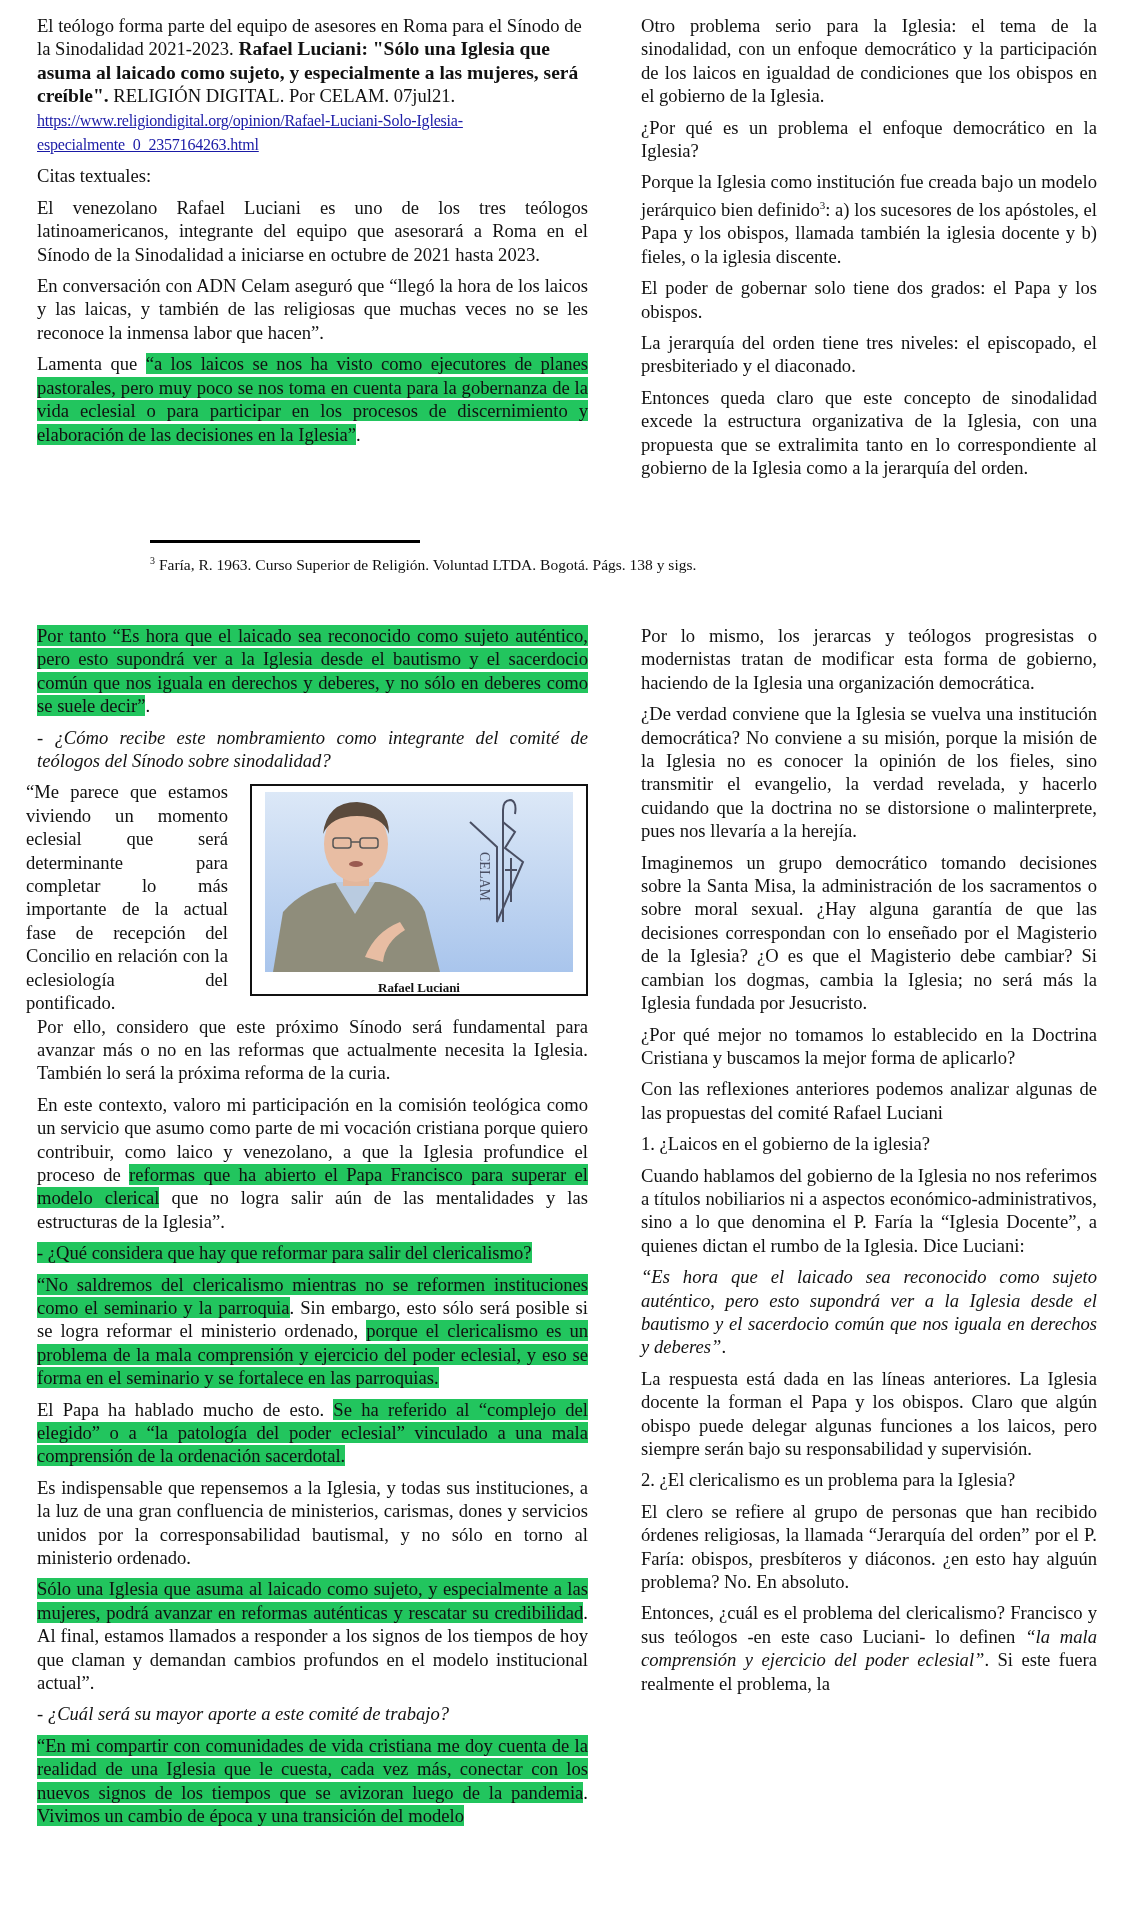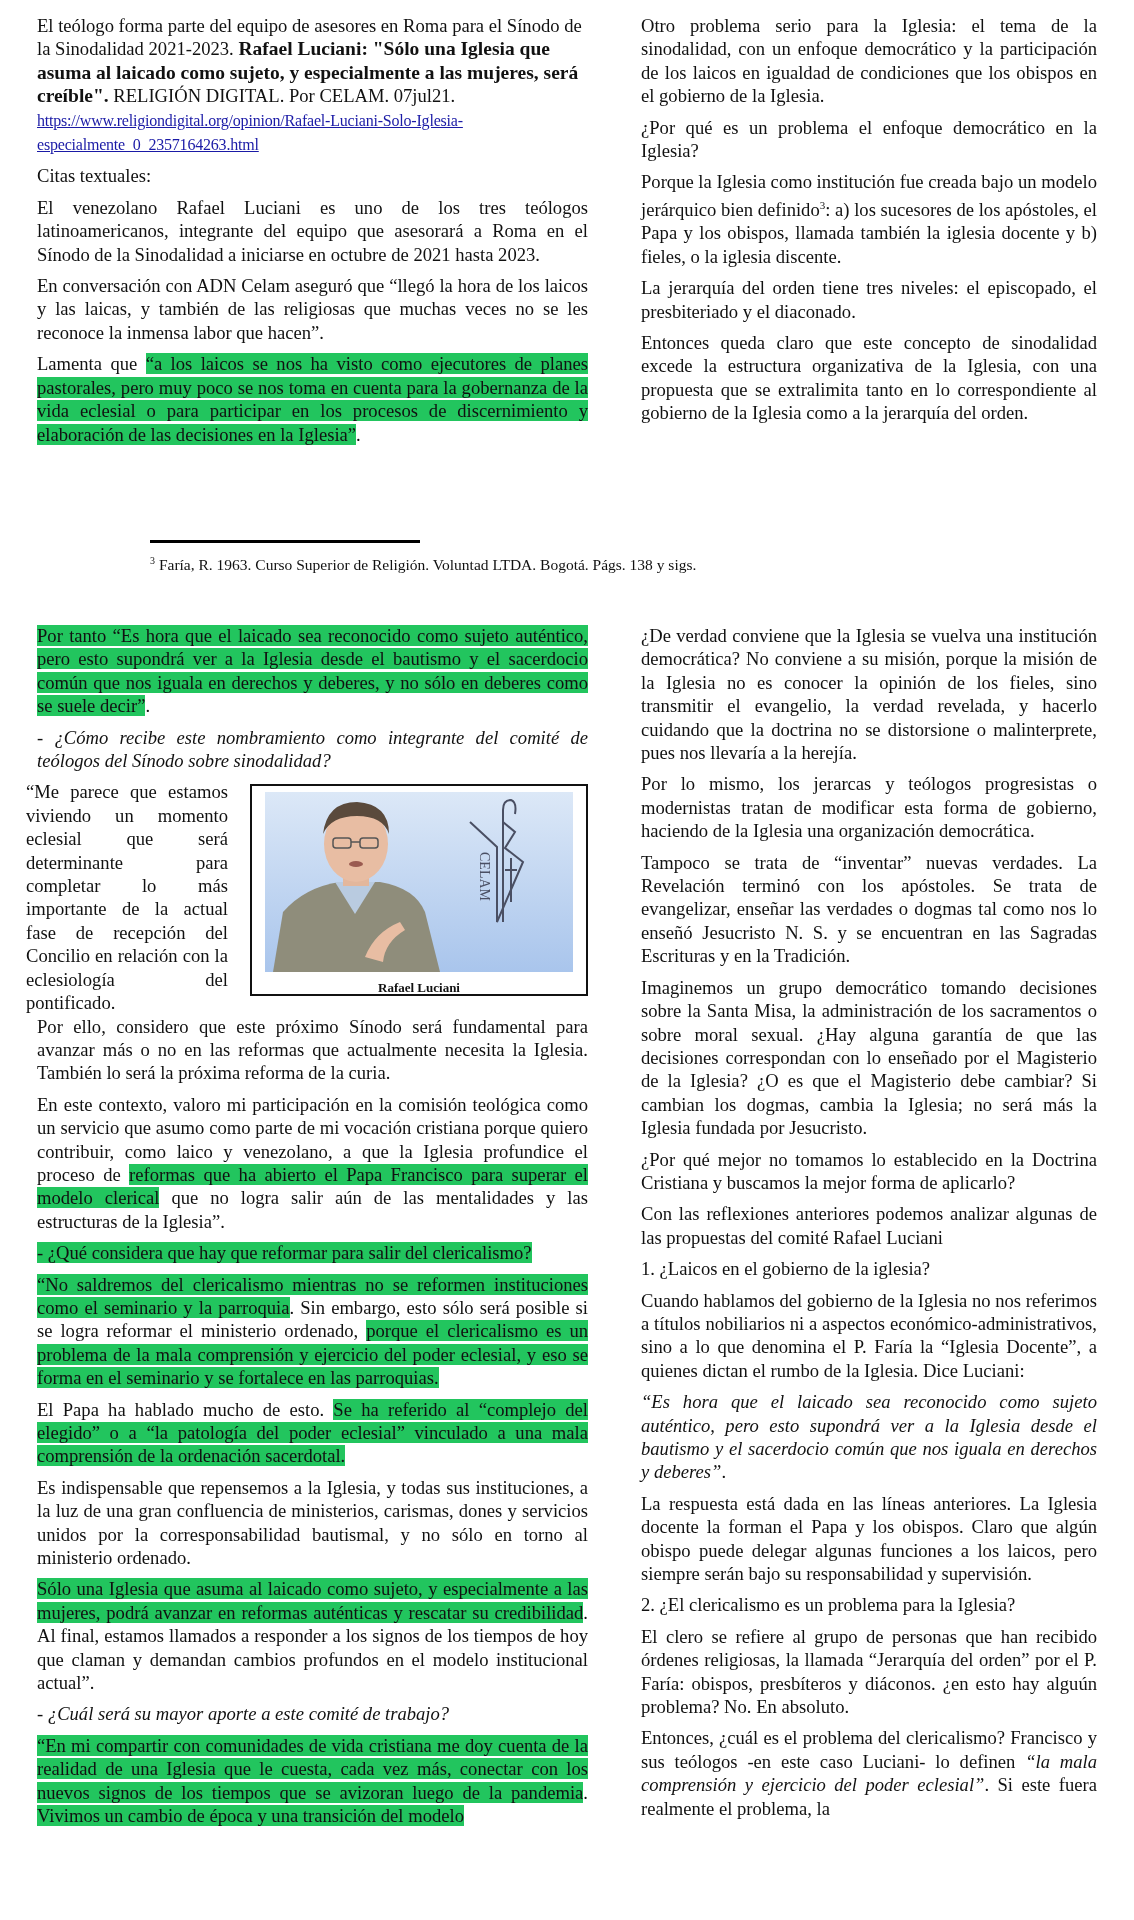--- a/index.html
+++ b/index.html
@@ -42,20 +42,21 @@
     <span>Lamenta que </span><span class="hl">“a los laicos se nos ha visto como ejecutores de planes pastorales, pero muy poco se nos toma en cuenta para la gobernanza de la vida eclesial o para participar en los procesos de discernimiento y elaboración de las decisiones en la Iglesia”</span><span>.</span>
   </p>
 </div>
 
 <div class="col right-top">
   <p>Otro problema serio para la Iglesia: el tema de la sinodalidad, con un enfoque democrático y la participación de los laicos en igualdad de condiciones que los obispos en el gobierno de la Iglesia.</p>
   <p>¿Por qué es un problema el enfoque democrático en la Iglesia?</p>
   <p>
     <span>Porque la Iglesia como institución fue creada bajo un modelo jerárquico bien definido</span><sup class="fn">3</sup><span>: a) los sucesores de los apóstoles, el Papa y los obispos, llamada también la iglesia docente y b) fieles, o la iglesia discente.</span>
   </p>
+  <p>El poder de gobernar solo tiene dos grados: el Papa y los obispos.</p>
   <p>La jerarquía del orden tiene tres niveles: el episcopado, el presbiteriado y el diaconado.</p>
   <p>Entonces queda claro que este concepto de sinodalidad excede la estructura organizativa de la Iglesia, con una propuesta que se extralimita tanto en lo correspondiente al gobierno de la Iglesia como a la jerarquía del orden.</p>
 </div>
 
 <div class="rule"></div>
 <div class="footnote">
   <sup>3</sup><span> Faría, R. 1963. Curso Superior de Religión. Voluntad LTDA. Bogotá. Págs. 138 y sigs.</span>
 </div>
 
 <div class="col left-bot">
@@ -116,23 +117,22 @@
   <p>
     <span class="hl">Sólo una Iglesia que asuma al laicado como sujeto, y especialmente a las mujeres, podrá avanzar en reformas auténticas y rescatar su credibilidad</span><span>. Al final, estamos llamados a responder a los signos de los tiempos de hoy que claman y demandan cambios profundos en el modelo institucional actual”.</span>
   </p>
   <p class="i">- ¿Cuál será su mayor aporte a este comité de trabajo?</p>
   <p>
     <span class="hl">“En mi compartir con comunidades de vida cristiana me doy cuenta de la realidad de una Iglesia que le cuesta, cada vez más, conectar con los nuevos signos de los tiempos que se avizoran luego de la pandemia</span><span>. </span><span class="hl">Vivimos un cambio de época y una transición del modelo</span>
   </p>
 </div>
 
 <div class="col right-bot">
+  <p>Por lo mismo, los jerarcas y teólogos progresistas o modernistas tratan de modificar esta forma de gobierno, haciendo de la Iglesia una organización democrática.</p>
   <p>¿De verdad conviene que la Iglesia se vuelva una institución democrática? No conviene a su misión, porque la misión de la Iglesia no es conocer la opinión de los fieles, sino transmitir el evangelio, la verdad revelada, y hacerlo cuidando que la doctrina no se distorsione o malinterprete, pues nos llevaría a la herejía.</p>
-  <p>Por lo mismo, los jerarcas y teólogos progresistas o modernistas tratan de modificar esta forma de gobierno, haciendo de la Iglesia una organización democrática.</p>
-  <p>Tampoco se trata de “inventar” nuevas verdades. La Revelación terminó con los apóstoles. Se trata de evangelizar, enseñar las verdades o dogmas tal como nos lo enseñó Jesucristo N. S. y se encuentran en las Sagradas Escrituras y en la Tradición.</p>
   <p>Imaginemos un grupo democrático tomando decisiones sobre la Santa Misa, la administración de los sacramentos o sobre moral sexual. ¿Hay alguna garantía de que las decisiones correspondan con lo enseñado por el Magisterio de la Iglesia? ¿O es que el Magisterio debe cambiar? Si cambian los dogmas, cambia la Iglesia; no será más la Iglesia fundada por Jesucristo.</p>
   <p>¿Por qué mejor no tomamos lo establecido en la Doctrina Cristiana y buscamos la mejor forma de aplicarlo?</p>
   <p>Con las reflexiones anteriores podemos analizar algunas de las propuestas del comité Rafael Luciani</p>
   <p>1. ¿Laicos en el gobierno de la iglesia?</p>
   <p>Cuando hablamos del gobierno de la Iglesia no nos referimos a títulos nobiliarios ni a aspectos económico-administrativos, sino a lo que denomina el P. Faría la “Iglesia Docente”, a quienes dictan el rumbo de la Iglesia. Dice Luciani:</p>
   <p>
     <span class="i">“Es hora que el laicado sea reconocido como sujeto auténtico, pero esto supondrá ver a la Iglesia desde el bautismo y el sacerdocio común que nos iguala en derechos y deberes”</span><span>.</span>
   </p>
   <p>La respuesta está dada en las líneas anteriores. La Iglesia docente la forman el Papa y los obispos. Claro que algún obispo puede delegar algunas funciones a los laicos, pero siempre serán bajo su responsabilidad y supervisión.</p>
   <p>2. ¿El clericalismo es un problema para la Iglesia?</p>

